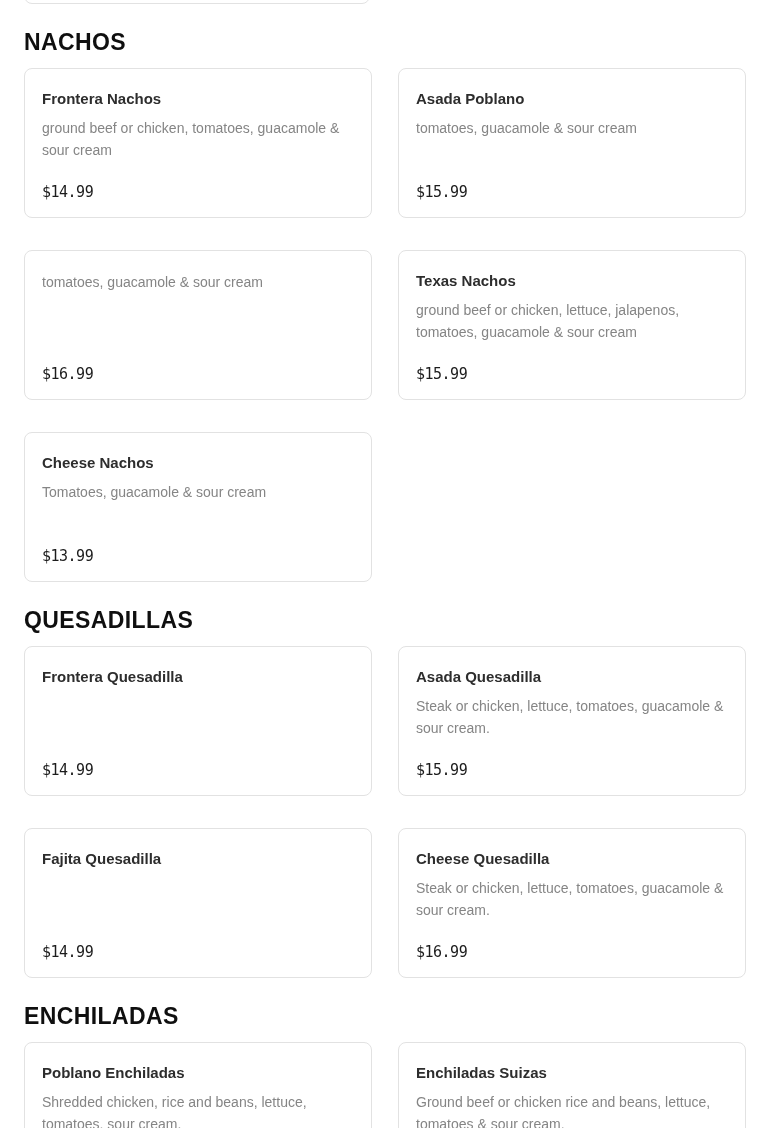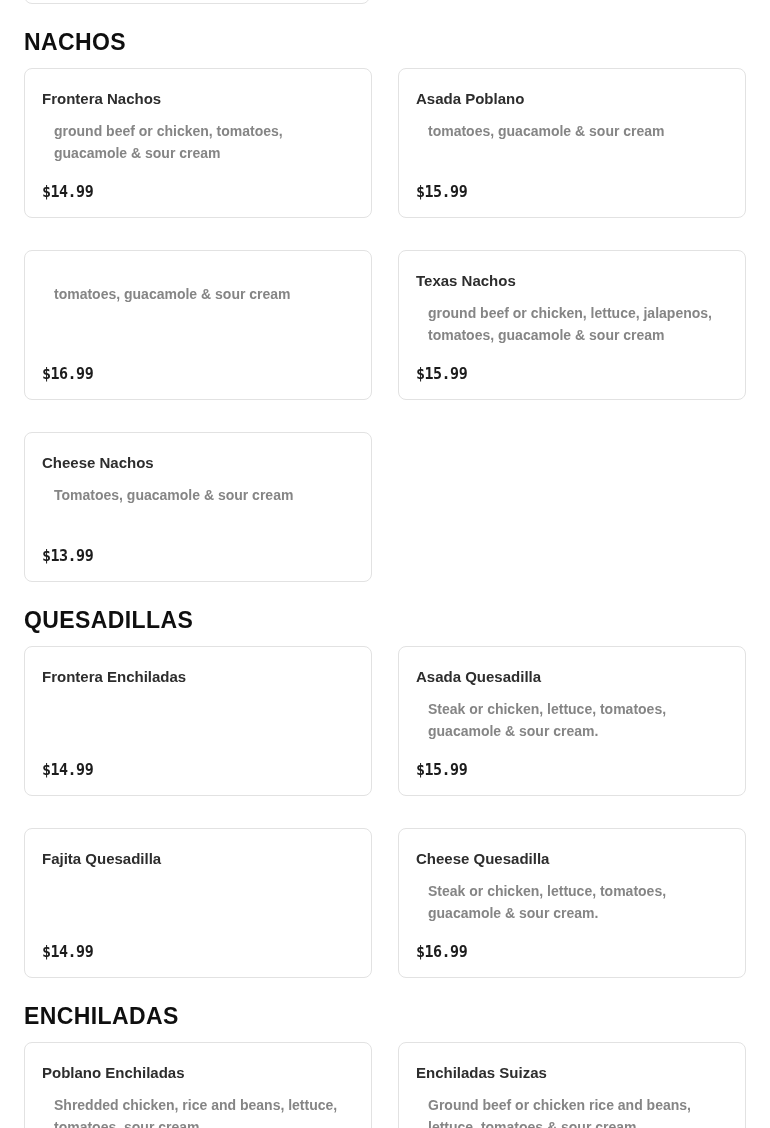--- a/index.html
+++ b/index.html
@@ -51,34 +51,33 @@
     padding: 20px 17px;
   }
   .card-title {
     margin: 0 0 9px 0;
     font-size: 15px;
     line-height: 19px;
     font-weight: 600;
     color: #2d2d2d;
   }
   .card-desc {
-    margin: 12px;
+    margin: 0;
     font-size: 14px;
     line-height: 22px;
     color: #858585;
-    font-weight: bold;
   }
   .card-price {
     position: absolute;
     left: 17px;
     bottom: 16px;
     margin: 0;
     font-family: "DejaVu Sans Mono", monospace;
     font-size: 15px;
-    font-weight: 700;
+    font-weight: 400;
     letter-spacing: -0.5px;
     color: #1c1c1c;
   }
 </style>
 </head>
 <body>
 
 <div class="wrap">
 
   <div class="partial-card"></div>
@@ -110,21 +109,21 @@
         <p class="card-desc">Tomatoes, guacamole &amp; sour cream</p>
         <p class="card-price">$13.99</p>
       </div>
     </div>
   </section>
 
   <section>
     <h2 class="section-heading">QUESADILLAS</h2>
     <div class="menu-grid">
       <div class="card">
-        <h3 class="card-title">Frontera Enchiladas</h3>
+        <h3 class="card-title">Frontera Quesadilla</h3>
         <p class="card-price">$14.99</p>
       </div>
       <div class="card">
         <h3 class="card-title">Asada Quesadilla</h3>
         <p class="card-desc">Steak or chicken, lettuce, tomatoes, guacamole &amp; sour cream.</p>
         <p class="card-price">$15.99</p>
       </div>
       <div class="card">
         <h3 class="card-title">Fajita Quesadilla</h3>
         <p class="card-desc"></p>

